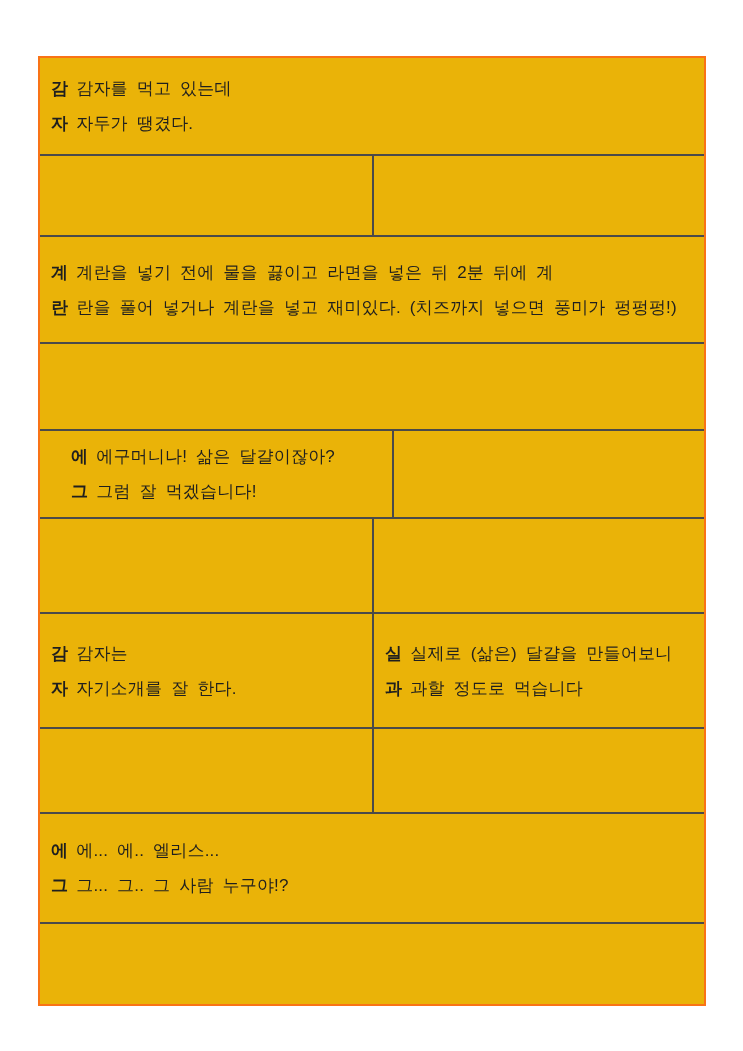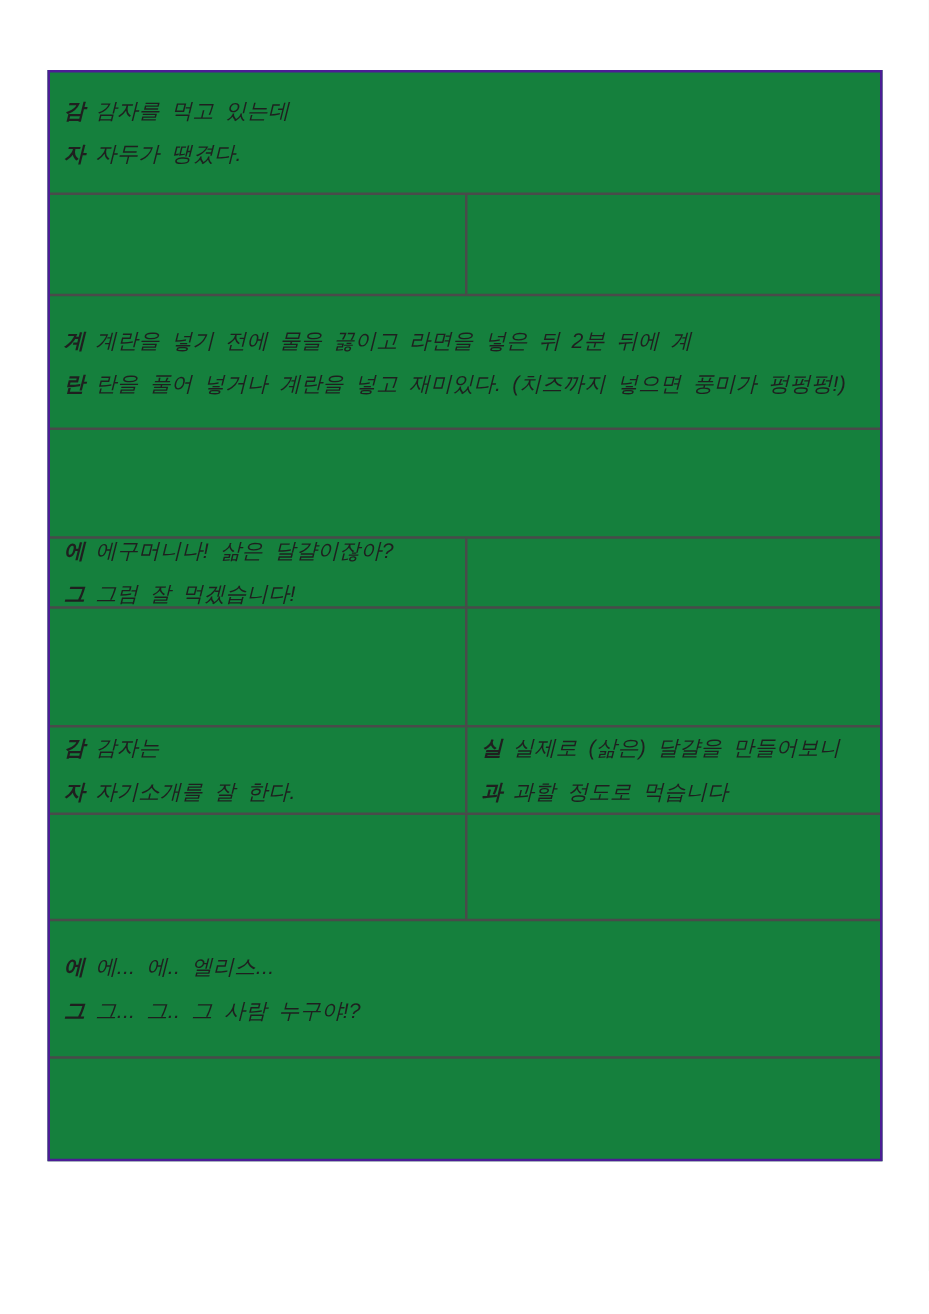--- a/index.html
+++ b/index.html
@@ -13,23 +13,22 @@
     width: 743px;
     height: 1051px;
     background: #ffffff;
     overflow: hidden;
   }
   .acrostic-table {
     position: absolute;
     left: 38px;
     top: 56px;
     width: 668px;
-    border: 2px solid #4c1d95;
-    background: #15803d;
-    font-style: italic;
+    border: 2px solid #f97316;
+    background: #eab308;
   }
   .row {
     display: flex;
     width: 100%;
   }
   .row + .row {
     border-top: 2px solid #4a4a4a;
   }
   .cell {
     display: flex;
@@ -51,23 +50,23 @@
   }
   .syl {
     font-weight: 700;
     margin-right: 8px;
   }
   
   .h0 { height: 96px; }
   .h1 { height: 81px; }
   .h2 { height: 107px; }
   .h3 { height: 87px; }
-  .h4 { height: 56px; }
+  .h4 { height: 88px; padding-left: 20px; }
   .h5 { height: 95px; }
-  .h6 { height: 70px; }
+  .h6 { height: 115px; }
   .h7 { height: 85px; }
   .h8 { height: 110px; }
   .h9 { height: 82px; }
 </style>
 </head>
 <body>
 
 <div class="page">
   <div class="acrostic-table">
 

